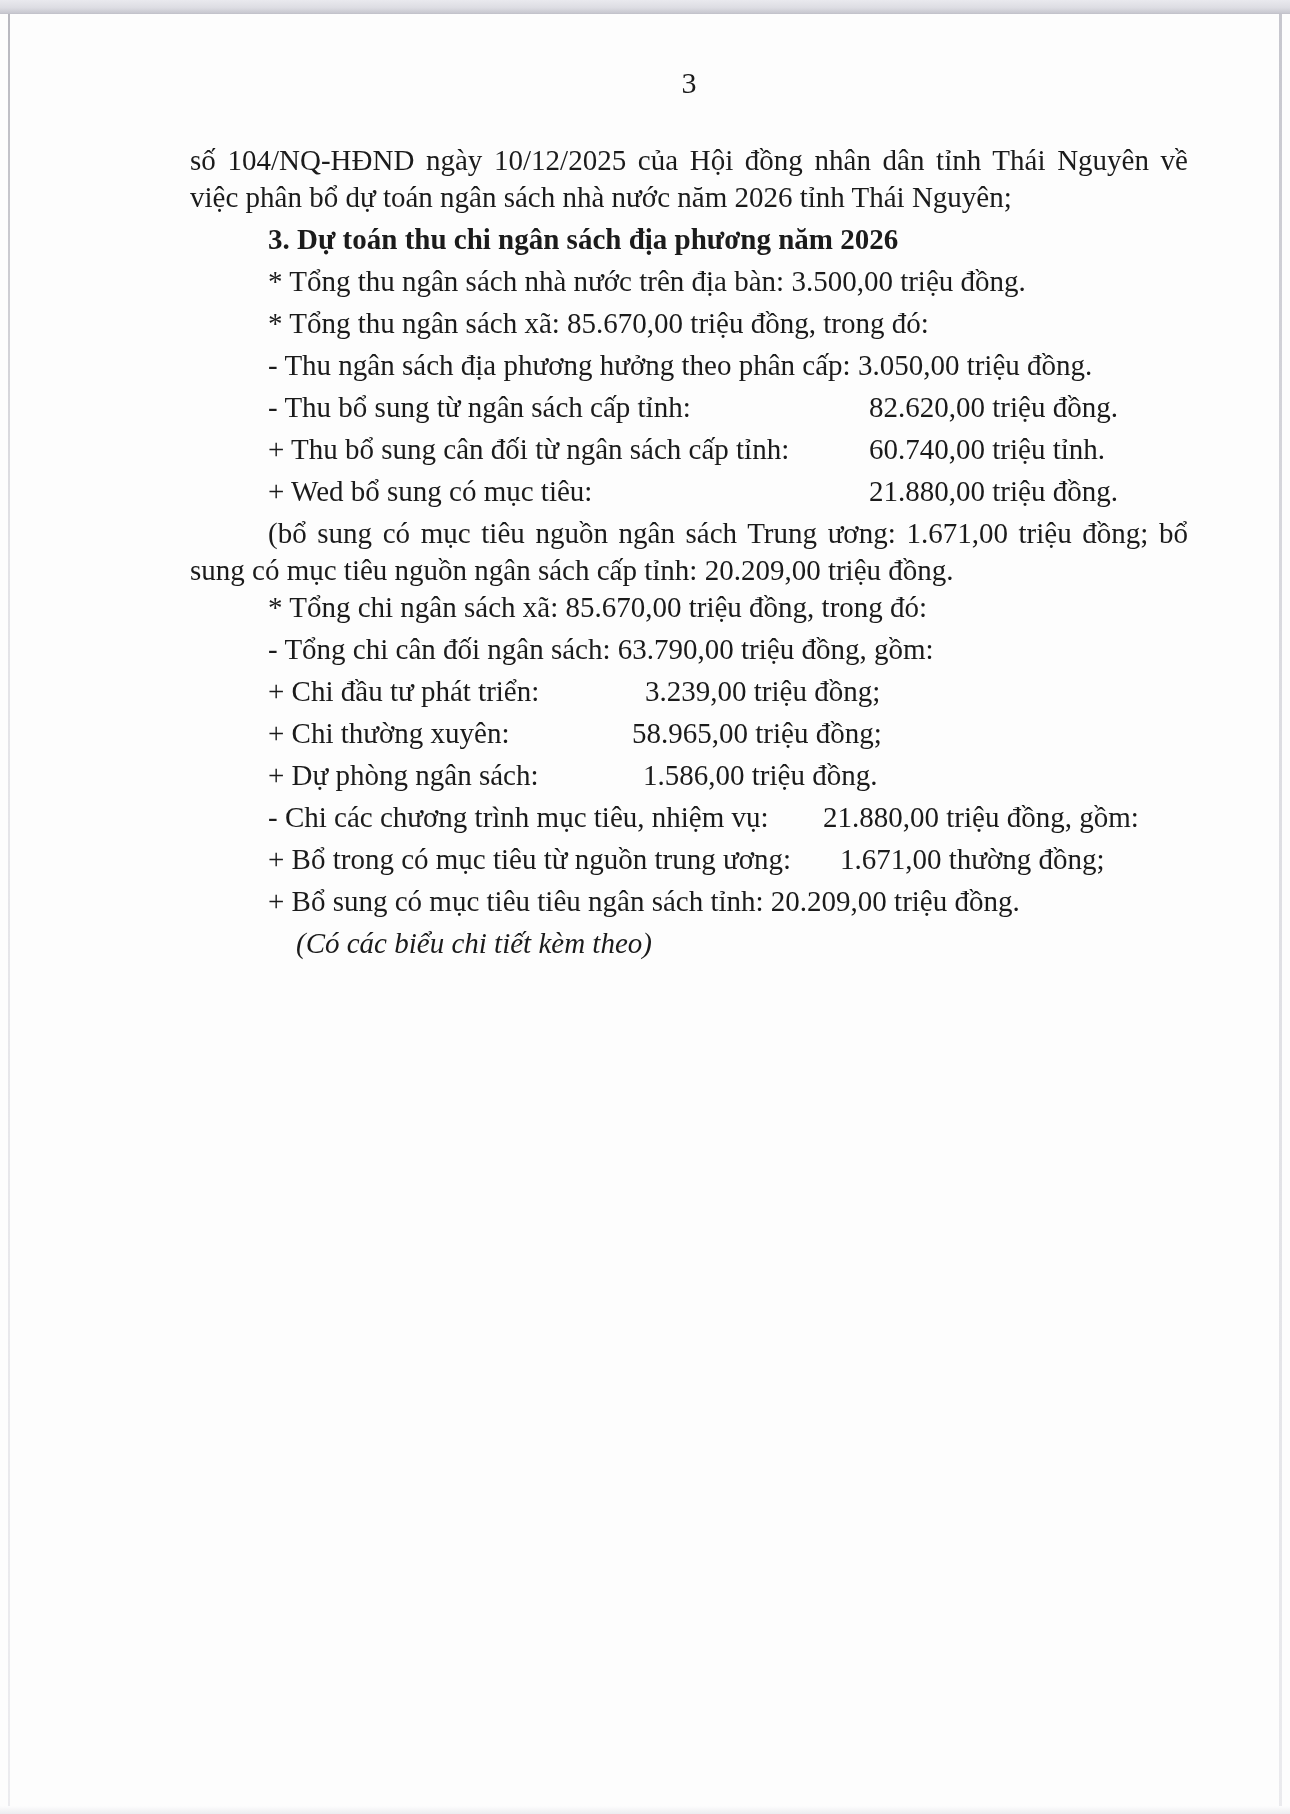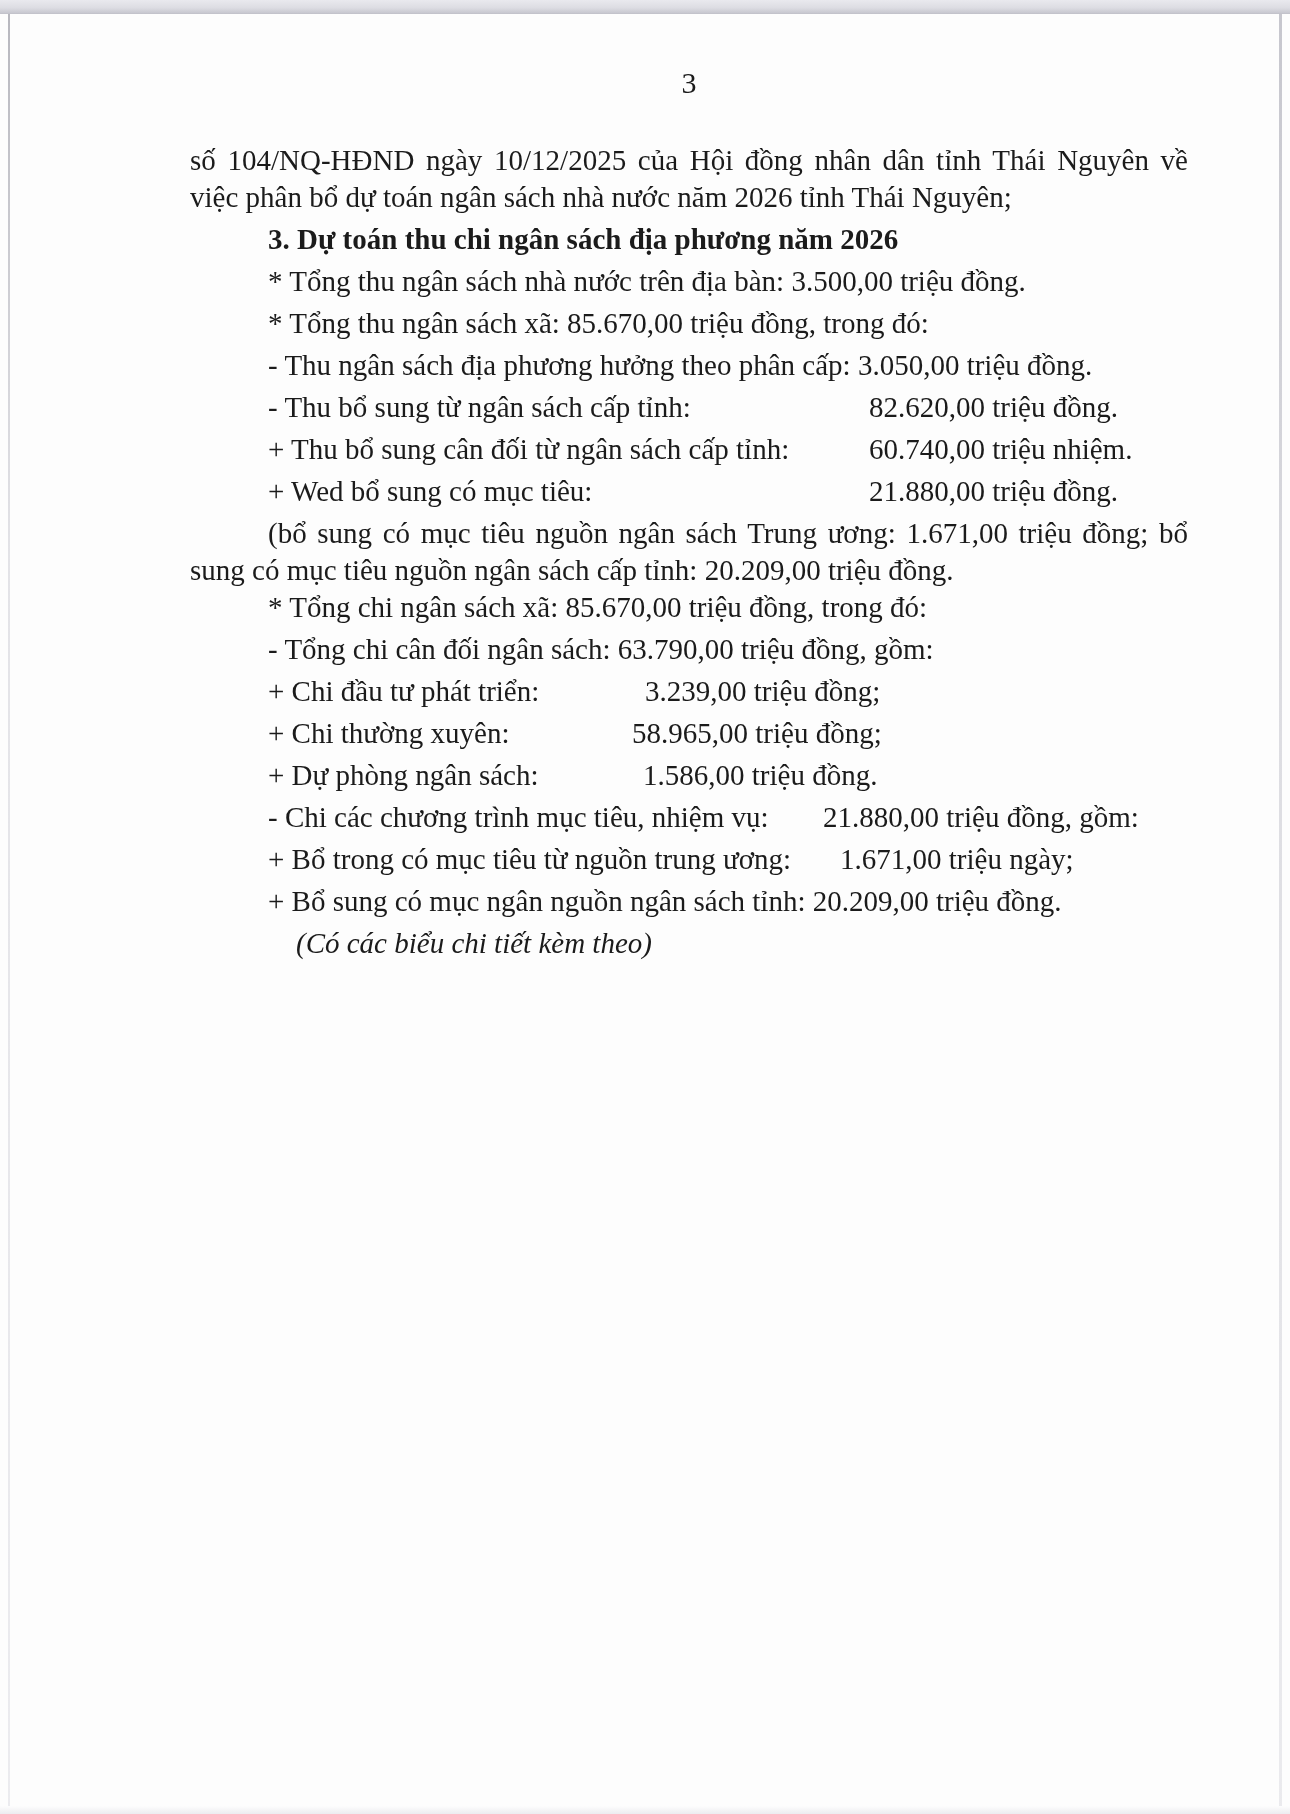--- a/index.html
+++ b/index.html
@@ -93,31 +93,31 @@
 
     <div class="intro">số 104/NQ-HĐND ngày 10/12/2025 của Hội đồng nhân dân tỉnh Thái Nguyên về việc phân bổ dự toán ngân sách nhà nước năm 2026 tỉnh Thái Nguyên;</div>
 
     <div class="heading">3. Dự toán thu chi ngân sách địa phương năm 2026</div>
 
     <div class="line">* Tổng thu ngân sách nhà nước trên địa bàn: 3.500,00 triệu đồng.</div>
     <div class="line">* Tổng thu ngân sách xã: 85.670,00 triệu đồng, trong đó:</div>
     <div class="line">- Thu ngân sách địa phương hưởng theo phân cấp: 3.050,00 triệu đồng.</div>
 
     <div class="line"><span class="lbl lw601">- Thu bổ sung từ ngân sách cấp tỉnh:</span><span class="val">82.620,00 triệu đồng.</span></div>
-    <div class="line"><span class="lbl lw601">+ Thu bổ sung cân đối từ ngân sách cấp tỉnh:</span><span class="val">60.740,00 triệu nhiệm.</span></div>
+    <div class="line"><span class="lbl lw601">+ Thu bổ sung cân đối từ ngân sách cấp tỉnh:</span><span class="val">60.740,00 triệu tỉnh.</span></div>
     <div class="line"><span class="lbl lw601">+ Wed bổ sung có mục tiêu:</span><span class="val">21.880,00 triệu đồng.</span></div>
 
     <div class="para">(bổ sung có mục tiêu nguồn ngân sách Trung ương: 1.671,00 triệu đồng; bổ sung có mục tiêu nguồn ngân sách cấp tỉnh: 20.209,00 triệu đồng.</div>
 
     <div class="line">* Tổng chi ngân sách xã: 85.670,00 triệu đồng, trong đó:</div>
     <div class="line">- Tổng chi cân đối ngân sách: 63.790,00 triệu đồng, gồm:</div>
 
     <div class="line"><span class="lbl lw377">+ Chi đầu tư phát triển:</span><span class="val">3.239,00 triệu đồng;</span></div>
     <div class="line"><span class="lbl lw364">+ Chi thường xuyên:</span><span class="val">58.965,00 triệu đồng;</span></div>
     <div class="line"><span class="lbl lw375">+ Dự phòng ngân sách:</span><span class="val">1.586,00 triệu đồng.</span></div>
     <div class="line"><span class="lbl lw555">- Chi các chương trình mục tiêu, nhiệm vụ:</span><span class="val">21.880,00 triệu đồng, gồm:</span></div>
-    <div class="line"><span class="lbl lw572">+ Bổ trong có mục tiêu từ nguồn trung ương:</span><span class="val">1.671,00 triệu ngày;</span></div>
-    <div class="line">+ Bổ sung có mục ngân nguồn ngân sách tỉnh: 20.209,00 triệu đồng.</div>
+    <div class="line"><span class="lbl lw572">+ Bổ trong có mục tiêu từ nguồn trung ương:</span><span class="val">1.671,00 thường đồng;</span></div>
+    <div class="line">+ Bổ sung có mục tiêu tiêu ngân sách tỉnh: 20.209,00 triệu đồng.</div>
 
     <div class="note">(Có các biểu chi tiết kèm theo)</div>
 
   </div>
 </div>
 
 </body></html>

